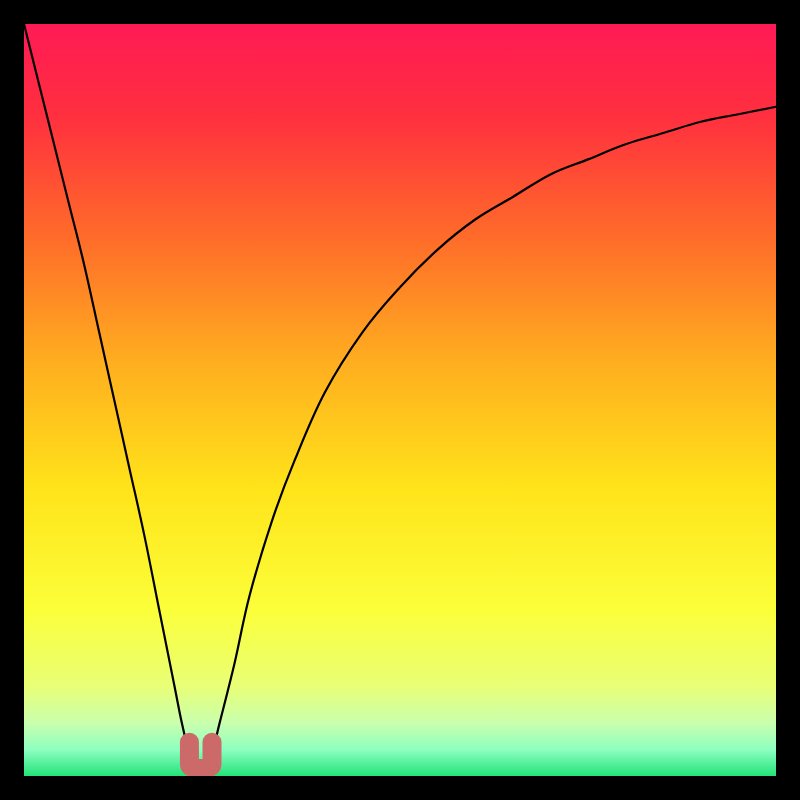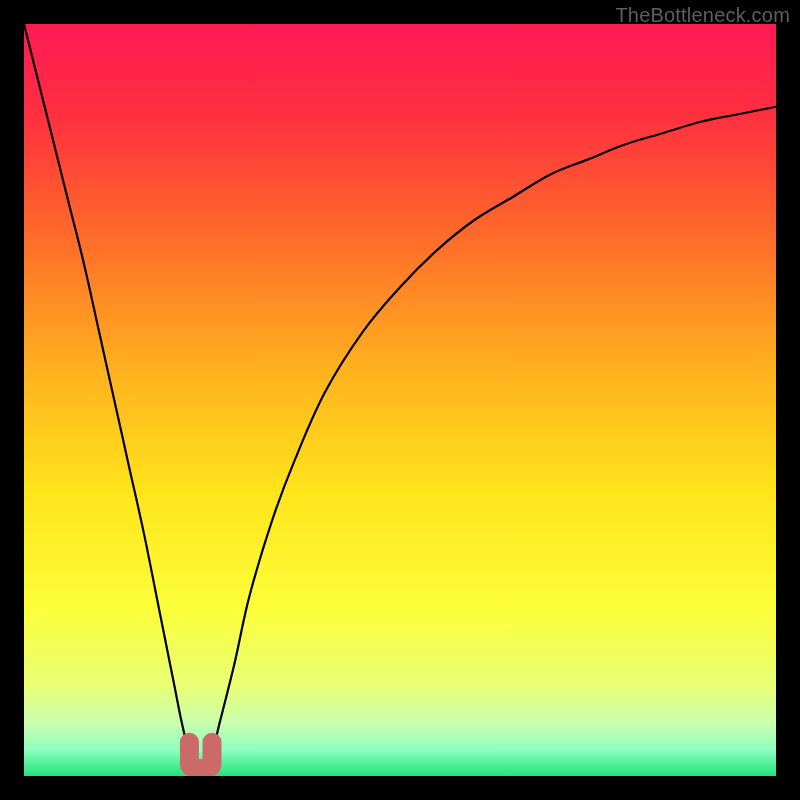--- a/index.html
+++ b/index.html
@@ -55,14 +55,13 @@
             <stop offset="93%" stop-color="#c9ffae"></stop>
             <stop offset="96.5%" stop-color="#8dffc0"></stop>
             <stop offset="100%" stop-color="#22e37a"></stop>
           </linearGradient>
       </defs>
       <rect id="bg" x="0" y="0" width="752" height="752" fill="url(#bg-grad)"></rect>
       <path id="curve" fill="none" stroke-width="2.2" stroke-linecap="round" stroke-linejoin="round" stroke="#000000" d="M 0.00 0.00 C 2.71 10.83, 9.63 38.50, 15.04 60.16 C 20.45 81.82, 24.67 98.66, 30.08 120.32 C 35.49 141.98, 39.71 158.82, 45.12 180.48 C 50.53 202.14, 54.75 217.63, 60.16 240.64 C 65.57 263.65, 69.79 283.96, 75.20 308.32 C 80.61 332.68, 84.83 351.64, 90.24 376.00 C 95.65 400.36, 99.87 419.32, 105.28 443.68 C 110.69 468.04, 114.91 485.64, 120.32 511.36 C 125.73 537.08, 129.95 559.49, 135.36 586.56 C 140.77 613.63, 146.34 641.46, 150.40 661.76 C 154.46 682.06, 155.21 687.18, 157.92 699.36 C 160.63 711.54, 162.73 721.32, 165.44 729.44 C 168.15 737.56, 170.25 741.77, 172.96 744.48 C 175.67 747.19, 177.77 747.19, 180.48 744.48 C 183.19 741.77, 185.29 737.56, 188.00 729.44 C 190.71 721.32, 191.46 715.60, 195.52 699.36 C 199.58 683.12, 205.15 662.21, 210.56 639.20 C 215.97 616.19, 218.83 597.24, 225.60 571.52 C 232.37 545.80, 240.04 520.68, 248.16 496.32 C 256.28 471.96, 261.24 459.17, 270.72 436.16 C 280.20 413.15, 288.62 391.49, 300.80 368.48 C 312.98 345.47, 324.86 327.27, 338.40 308.32 C 351.94 289.37, 362.46 278.09, 376.00 263.20 C 389.54 248.31, 400.06 237.78, 413.60 225.60 C 427.14 213.42, 437.66 205.00, 451.20 195.52 C 464.74 186.04, 475.26 181.08, 488.80 172.96 C 502.34 164.84, 512.86 157.17, 526.40 150.40 C 539.94 143.63, 550.46 140.77, 564.00 135.36 C 577.54 129.95, 588.06 125.06, 601.60 120.32 C 615.14 115.58, 625.66 113.10, 639.20 109.04 C 652.74 104.98, 663.26 101.14, 676.80 97.76 C 690.34 94.38, 700.86 92.95, 714.40 90.24 C 727.94 87.53, 745.23 84.07, 752.00 82.72"></path>
       <path id="marker" fill="none" stroke-width="19" stroke-linecap="round" stroke-linejoin="round" stroke="#cc6a6a" d="M 165.44 718.16 L 165.44 739.97 Q 165.44 744.48, 176.72 744.48 Q 188.00 744.48, 188.00 739.97 L 188.00 718.16"></path>
     </svg>
   </div>
-  <div class="watermark">TheBottleneck.com</div>
 </div>
 
 </body></html>

